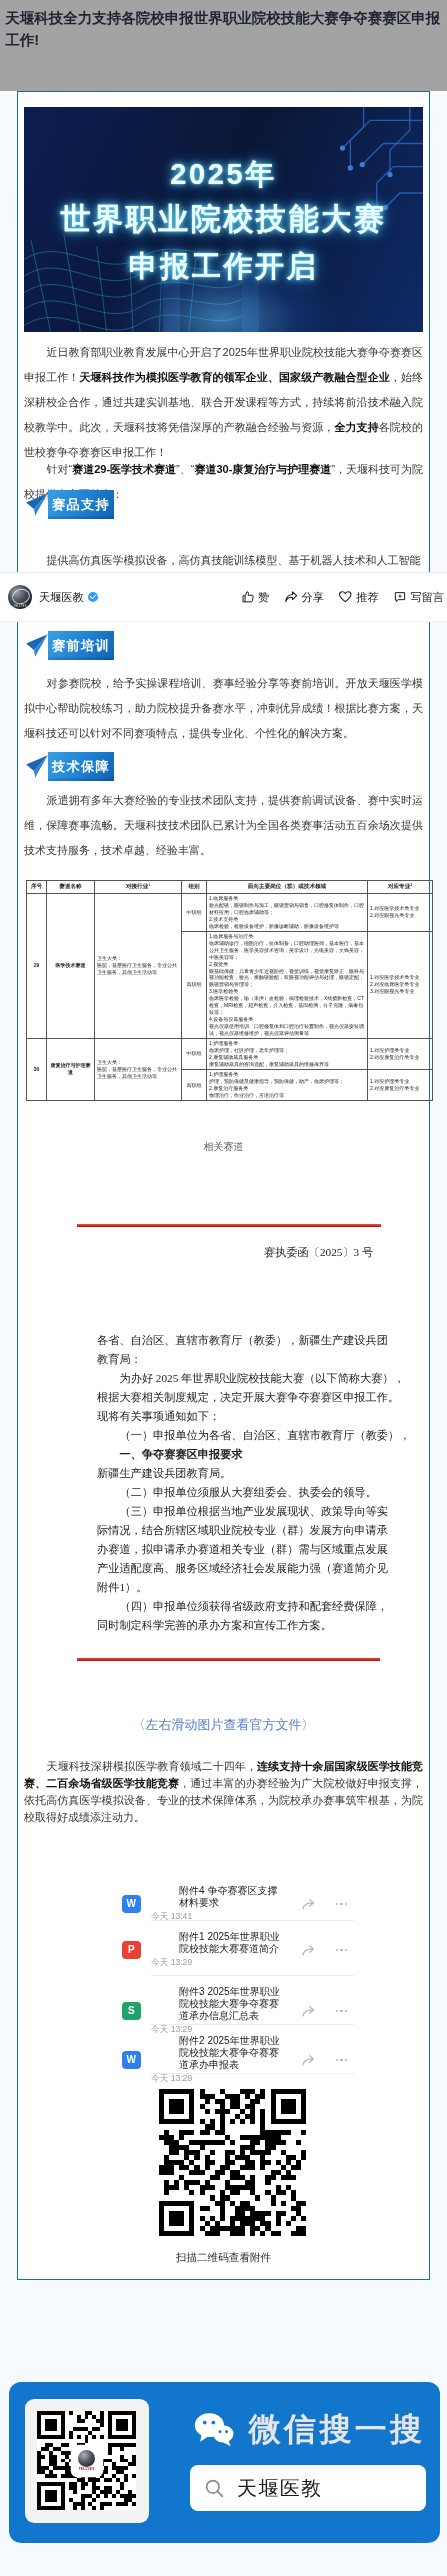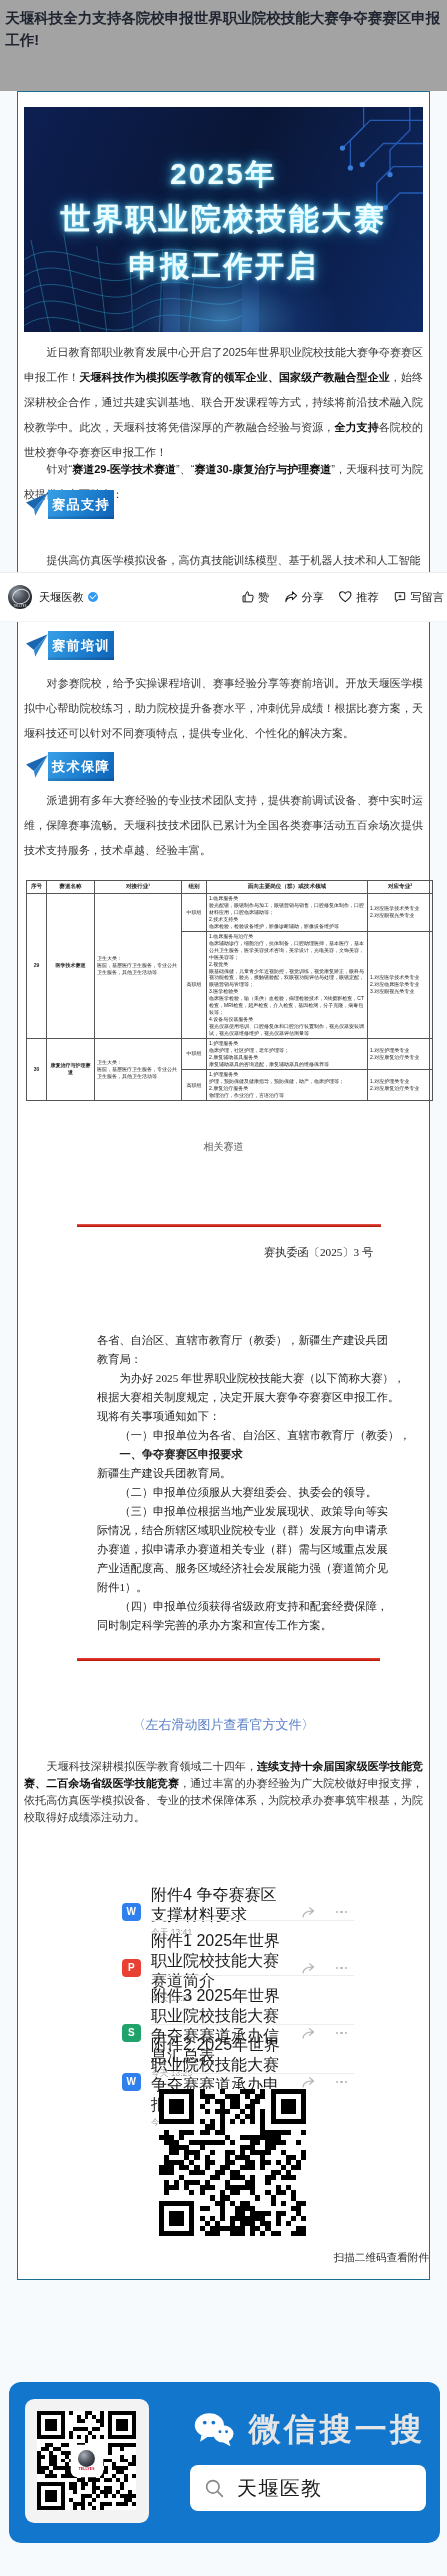--- a/index.html
+++ b/index.html
@@ -61,29 +61,29 @@
   .swipe-hint{position:absolute;top:1624px;left:0;width:411px;text-align:center;font-size:13px;color:#5b80c7;}
   
   .attach-row{position:absolute;left:104px;width:231px;}
   .attach-flex{display:flex;align-items:center;}
   .file-ico{width:18.5px;height:18.5px;border-radius:4px;color:#fff;font-size:10px;font-weight:bold;
     text-align:center;line-height:18.5px;flex:0 0 18.5px;}
   .ico-word{background:#2f80ed;}
   .ico-pdf{background:#e84033;}
   .ico-sheet{background:#1fa36a;}
   .attach-main{margin-left:10.6px;width:133px;}
-  .attach-title{font-size:16px;color:#1b1b1b;line-height:20px;}
+  .attach-title{font-size:10px;color:#1b1b1b;line-height:12px;margin-left:28px;}
   .attach-time{font-size:8.6px;color:#9d9d9d;margin-top:2px;}
   .attach-acts{display:flex;align-items:center;margin-left:17px;gap:20px;}
   .dots{display:flex;gap:2px;}
   .dots i{width:2.6px;height:2.6px;border-radius:50%;background:#b3b3b3;}
   .attach-div{position:absolute;left:133px;width:203px;height:0.7px;background:#ededed;}
   
   .article-qr{position:absolute;top:1997px;left:141px;width:147px;height:147px;}
-  .qr-caption{position:absolute;top:2159px;left:0;width:411px;text-align:right;font-size:10.6px;color:#2a2a2a;}
+  .qr-caption{position:absolute;top:2159px;left:0;width:411px;text-align:center;font-size:10.6px;color:#2a2a2a;}
   
   .toolbar{position:absolute;top:572px;left:0;width:448px;height:48px;background:#ffffff;
     border-top:0.7px solid #ececec;border-bottom:0.7px solid #f3f3f3;z-index:6;display:flex;align-items:center;}
   .avatar{width:24.4px;height:24.4px;border-radius:50%;margin-left:8px;
     background:radial-gradient(circle at 35% 30%,#9aa2ad 0%,#4a4f58 40%,#15171c 85%);
     position:relative;overflow:hidden;flex:0 0 24.4px;}
   .avatar .ring{position:absolute;left:4px;top:4.6px;width:16px;height:13.2px;border:1.3px solid rgba(255,255,255,.75);
     border-radius:50%;transform:rotate(-18deg);}
   .avatar .alogo{position:absolute;bottom:1.3px;left:0;width:100%;text-align:center;font-size:2.6px;color:#eee;letter-spacing:0.3px;}
   .acct-name{font-size:11.2px;color:#141414;margin-left:6.6px;}

